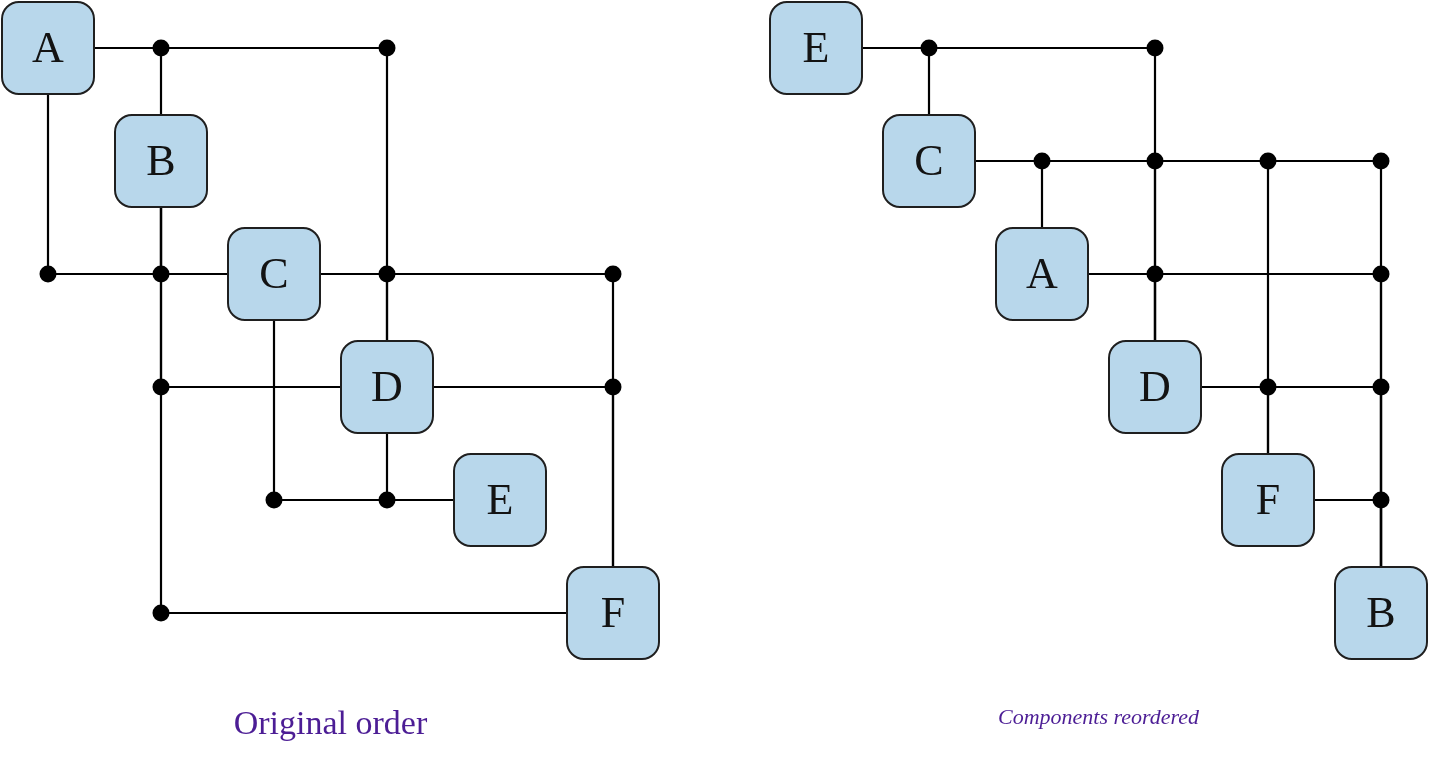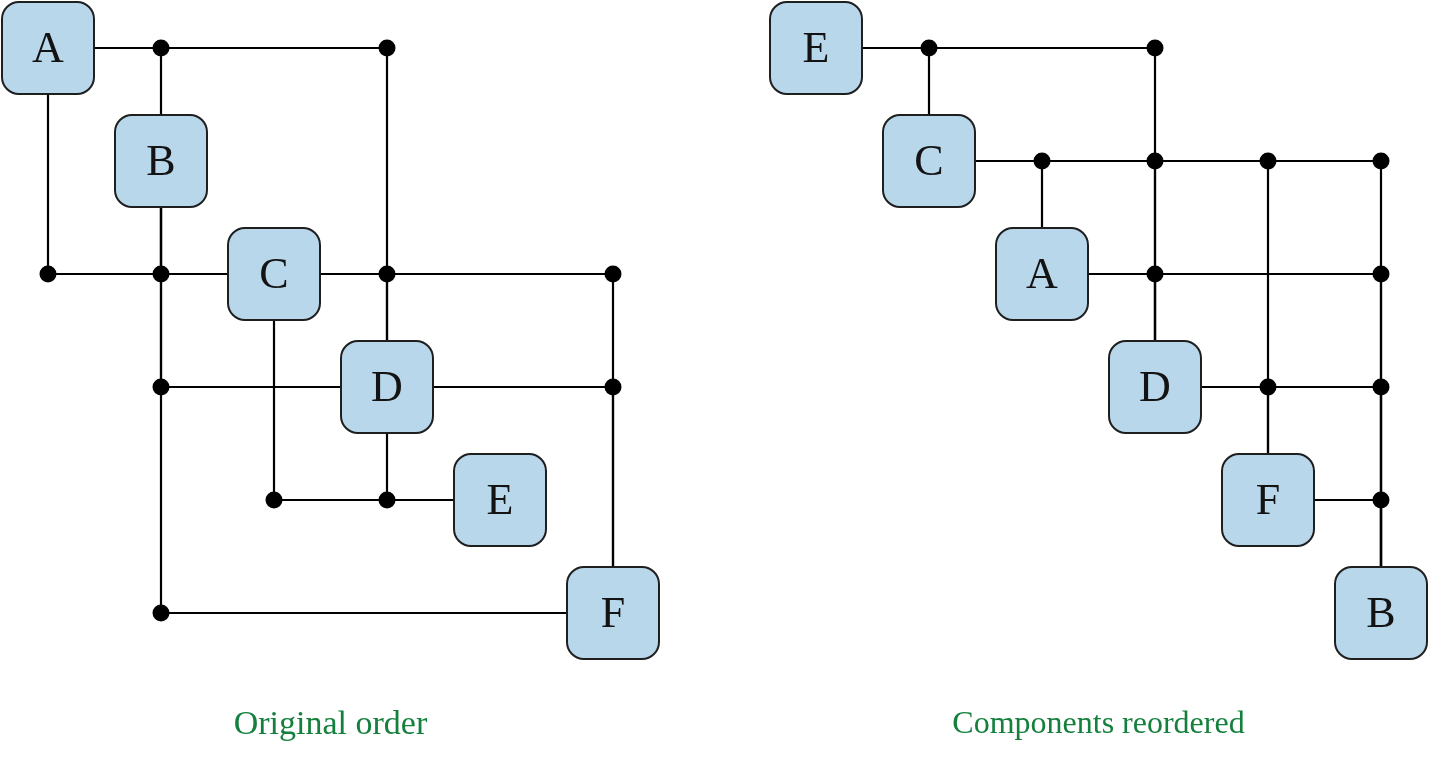--- a/index.html
+++ b/index.html
@@ -28,21 +28,21 @@
     justify-content: center;
     border-radius: 18px;
     color: #131313;
     line-height: 1;
     user-select: none;
   }
   .caption {
     position: absolute;
     transform: translateX(-50%);
     white-space: nowrap;
-    color: #15803d;
+    color: #4c1d95;
   }
 </style>
 </head>
 <body>
 
 <div class="canvas" id="canvas">
   <svg class="layer" id="edge-layer" width="1429" height="762">
       <line x1="95" y1="48" x2="161" y2="48" stroke="#000000" stroke-width="2.2"></line>
       <line x1="161" y1="48" x2="161" y2="114" stroke="#000000" stroke-width="2.2"></line>
       <line x1="95" y1="48" x2="387" y2="48" stroke="#000000" stroke-width="2.2"></line>
@@ -104,21 +104,21 @@
       <circle cx="1155" cy="161" r="8.5" fill="#000000"></circle>
       <circle cx="1268" cy="161" r="8.5" fill="#000000"></circle>
       <circle cx="1381" cy="161" r="8.5" fill="#000000"></circle>
       <circle cx="1155" cy="274" r="8.5" fill="#000000"></circle>
       <circle cx="1381" cy="274" r="8.5" fill="#000000"></circle>
       <circle cx="1268" cy="387" r="8.5" fill="#000000"></circle>
       <circle cx="1381" cy="387" r="8.5" fill="#000000"></circle>
       <circle cx="1381" cy="500" r="8.5" fill="#000000"></circle>
     </svg>
   <div class="caption" id="caption-0" style="left: 330.5px; top: 704px; font-size: 34px;">Original order</div>
-  <div class="caption" id="caption-1" style="left: 1098.5px; top: 704px; font-size: 32px;">Components reordered</div>
+  <div class="caption" id="caption-1" style="left: 1098.5px; top: 704px; font-size: 22px; font-style: italic;">Components reordered</div>
 <div class="node" style="left: 1px; top: 1px; width: 94px; height: 94px; background: rgb(184, 215, 235); border: 2px solid rgb(31, 31, 31); border-radius: 18px; font-size: 44px;">
       <span>A</span>
     </div>
     <div class="node" style="left: 114px; top: 114px; width: 94px; height: 94px; background: rgb(184, 215, 235); border: 2px solid rgb(31, 31, 31); border-radius: 18px; font-size: 44px;">
       <span>B</span>
     </div>
     <div class="node" style="left: 227px; top: 227px; width: 94px; height: 94px; background: rgb(184, 215, 235); border: 2px solid rgb(31, 31, 31); border-radius: 18px; font-size: 44px;">
       <span>C</span>
     </div>
     <div class="node" style="left: 340px; top: 340px; width: 94px; height: 94px; background: rgb(184, 215, 235); border: 2px solid rgb(31, 31, 31); border-radius: 18px; font-size: 44px;">

